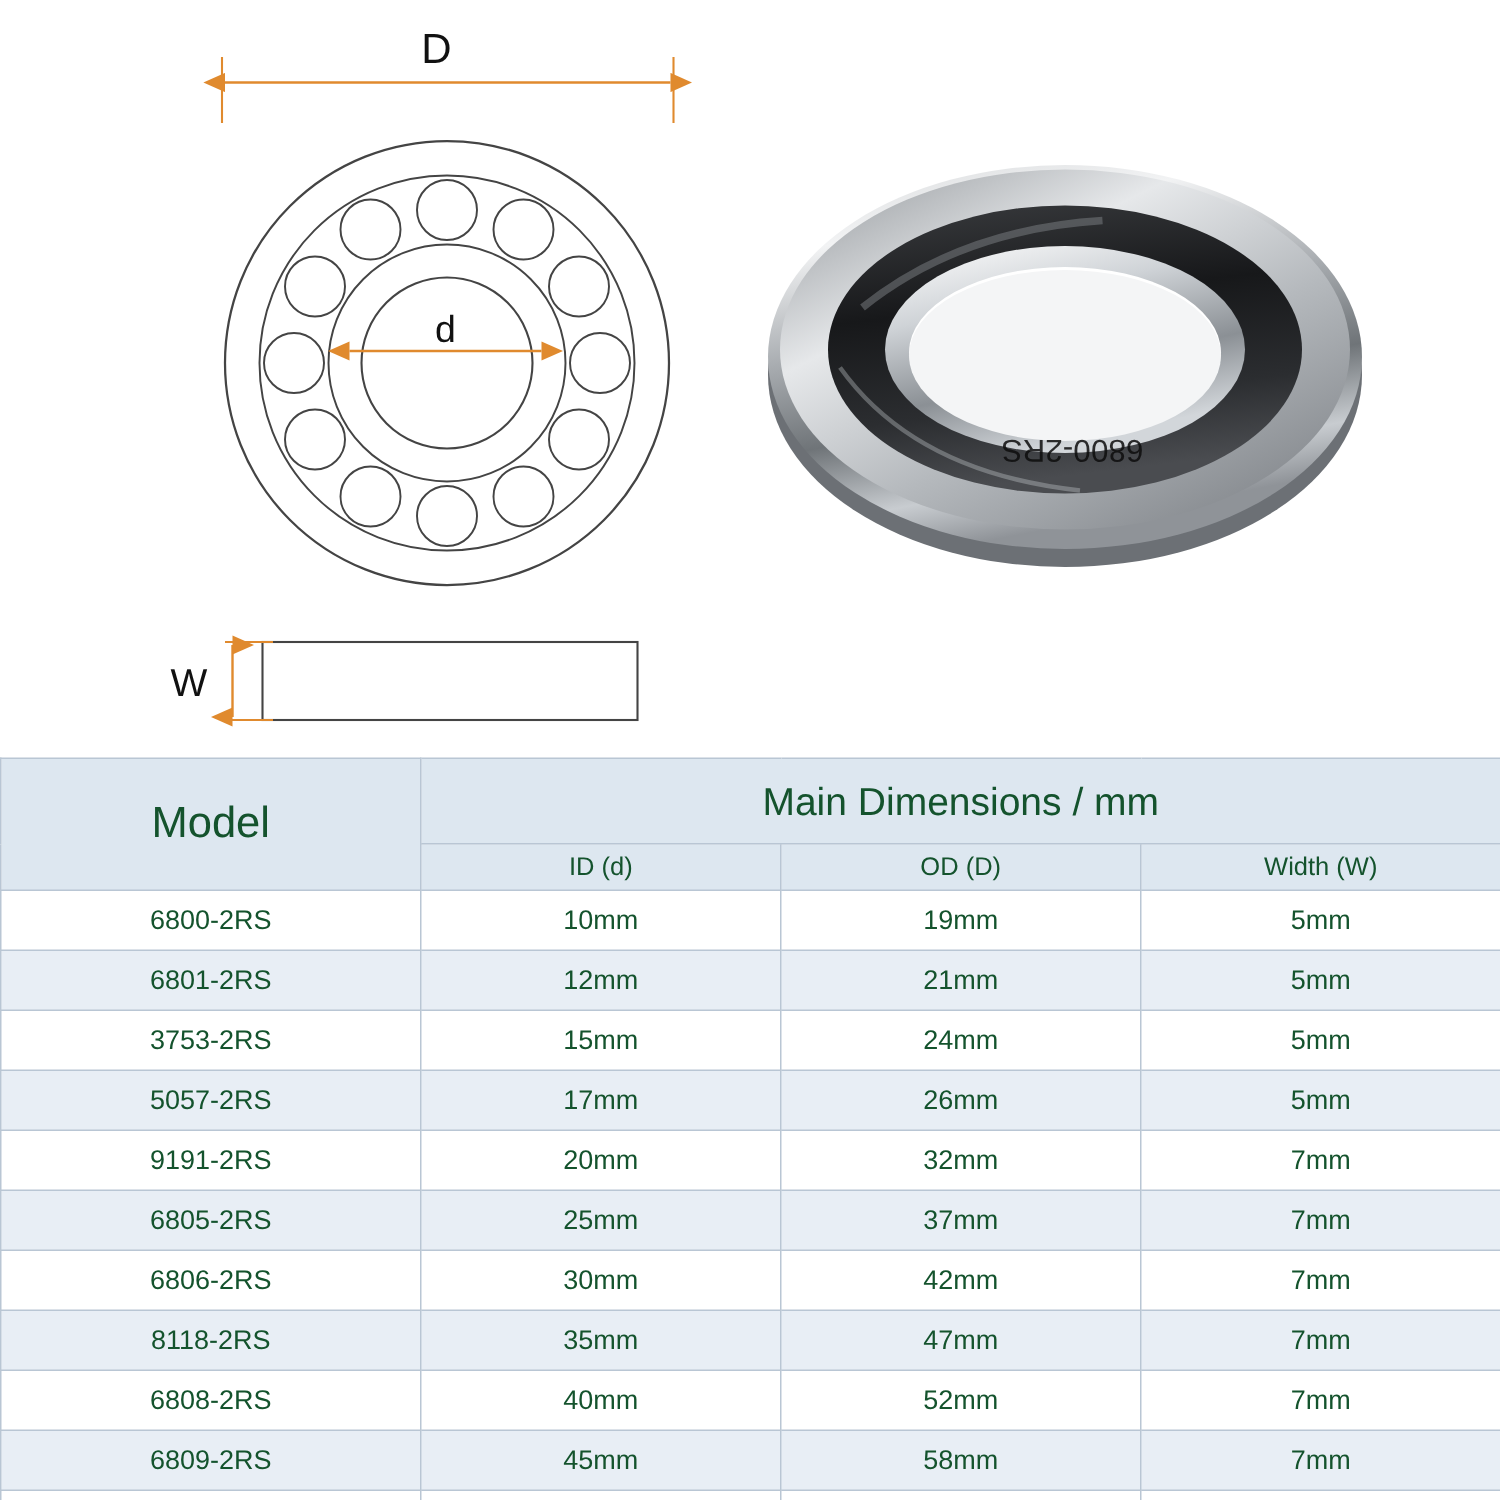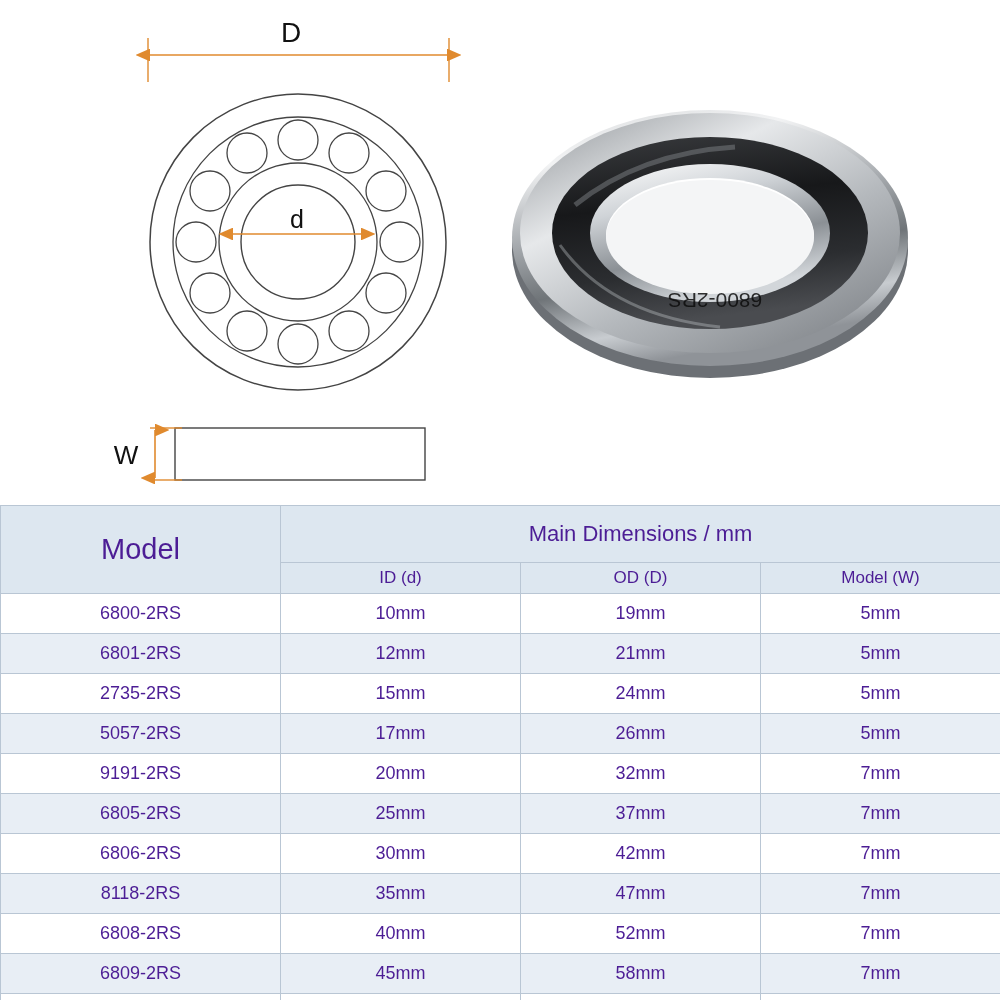--- a/index.html
+++ b/index.html
@@ -45,30 +45,30 @@
     left: 0;
     top: 505px;
     width: 1000px;
     border-collapse: collapse;
     table-layout: fixed;
   }
   .spec-table td, .spec-table th {
     border: 1px solid #b9c6d4;
     text-align: center;
     font-weight: normal;
-    color: #4c1d95;
+    color: #14532d;
     padding: 0;
   }
   .hdr-row-1 th.model-cell {
     font-size: 29px;
     background: #dde7f0;
     height: 56px;
   }
   .hdr-row-1 th.main-dim {
-    font-size: 22px;
+    font-size: 26px;
     background: #dde7f0;
     height: 56px;
   }
   .hdr-row-2 th {
     font-size: 17px;
     background: #dde7f0;
     height: 30px;
   }
   .spec-table tbody td {
     font-size: 18px;
@@ -198,38 +198,38 @@
         <col class="col-dim">
     </colgroup>
     <thead>
       <tr class="hdr-row-1">
         <th class="model-cell" rowspan="2">Model</th>
         <th class="main-dim" colspan="3">Main Dimensions / mm</th>
       </tr>
       <tr class="hdr-row-2">
         <th>ID (d)</th>
         <th>OD (D)</th>
-        <th>Model (W)</th>
+        <th>Width (W)</th>
       </tr>
     </thead>
     <tbody>
       <tr class="odd">
         <td>6800-2RS</td>
         <td>10mm</td>
         <td>19mm</td>
         <td>5mm</td>
       </tr>
       <tr class="even">
         <td>6801-2RS</td>
         <td>12mm</td>
         <td>21mm</td>
         <td>5mm</td>
       </tr>
       <tr class="odd">
-        <td>2735-2RS</td>
+        <td>3753-2RS</td>
         <td>15mm</td>
         <td>24mm</td>
         <td>5mm</td>
       </tr>
       <tr class="even">
         <td>5057-2RS</td>
         <td>17mm</td>
         <td>26mm</td>
         <td>5mm</td>
       </tr>

